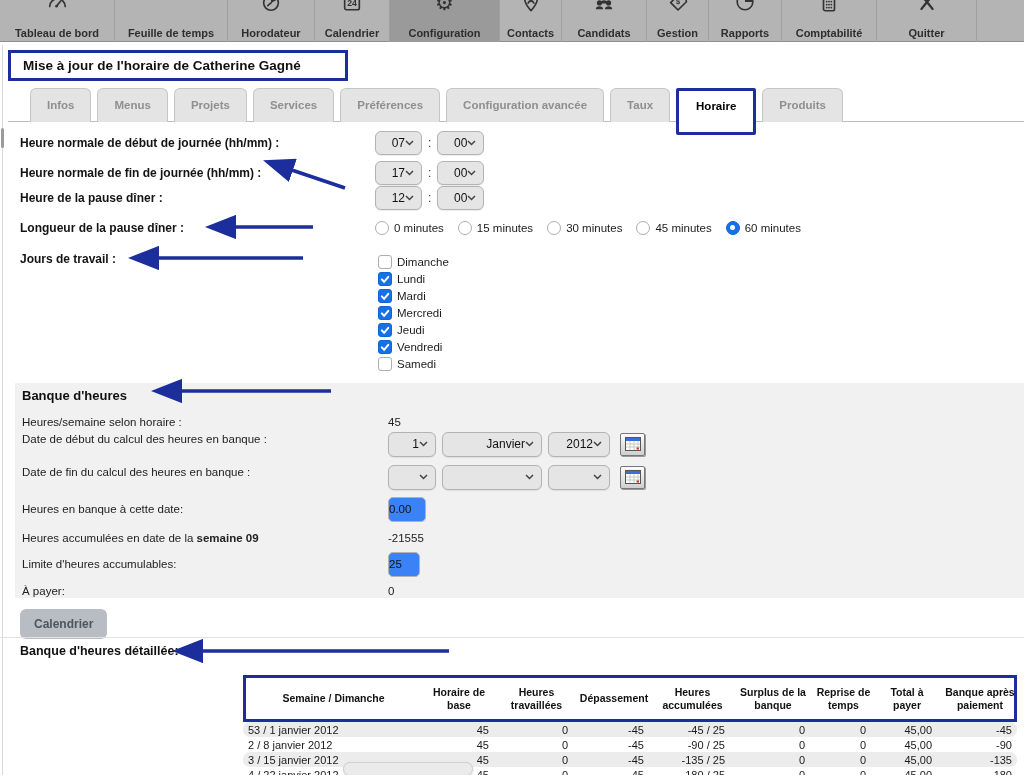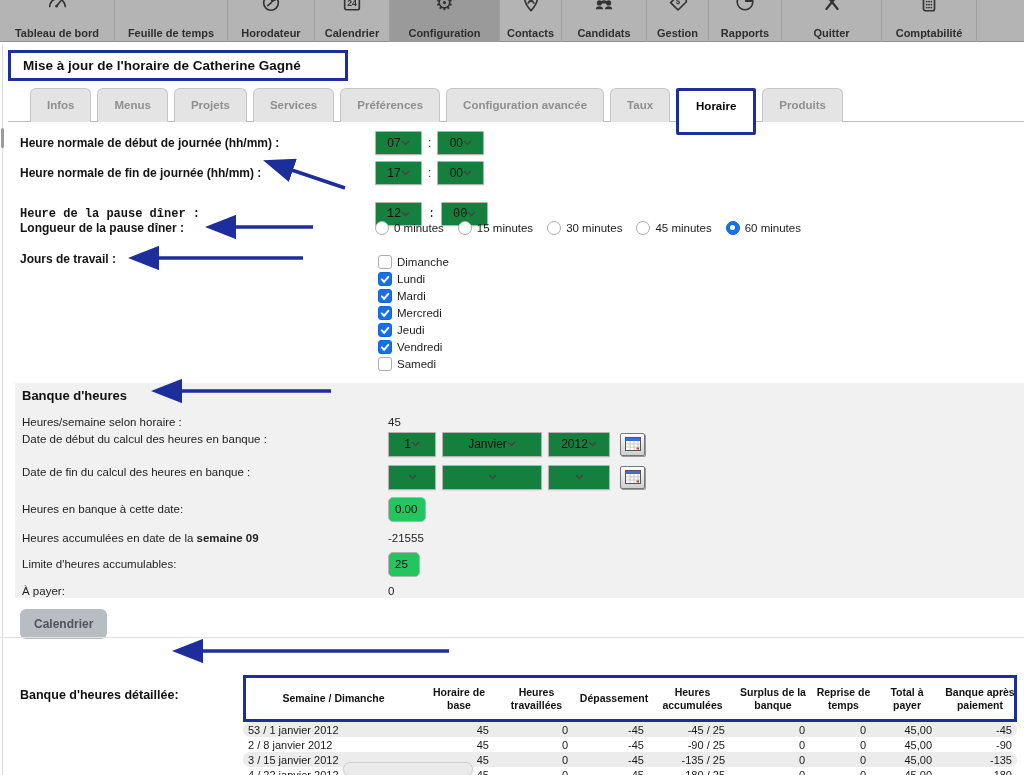--- a/index.html
+++ b/index.html
@@ -34,22 +34,22 @@
   .tab{margin-top:2px;height:34px;line-height:32px;padding:0 16px;background:#e4e4e4;
     border:1px solid #c6c6c6;border-bottom:none;border-radius:6px 6px 0 0;margin-right:6px;
     font-size:11.5px;font-weight:bold;color:#8f8f8f;cursor:pointer;white-space:nowrap;position:relative;z-index:1;}
   .tab.active{background:#fff;color:#000;border:3px solid #1c2d9c;height:47px;line-height:30px;
     z-index:3;padding:0 17px;border-radius:2px;}
 
   
   .frow{position:absolute;left:20px;right:0;display:flex;align-items:center;}
   .flabel{width:355px;font-size:12px;font-weight:bold;color:#141414;flex:0 0 355px;}
   .controls{display:flex;align-items:center;gap:6px;}
-  .sel{display:inline-flex;align-items:center;justify-content:center;height:24px;
-    background:#15803d;border:1px solid #b3b3b3;border-radius:1px;padding:0 7px;font-size:12px;color:#111;
+  .sel{display:inline-flex;align-items:center;justify-content:flex-end;height:24px;
+    background:#e5e5e5;border:1px solid #b3b3b3;border-radius:6px;padding:0 7px;font-size:12px;color:#111;
     box-shadow:0 1px 1px rgba(0,0,0,.08);cursor:pointer;}
   .sel-time{width:47px;}
   .sel-day{width:48px;}
   .sel-month{width:100px;}
   .sel-year{width:62px;}
   .selval{white-space:nowrap;}
   .colon{font-size:12px;color:#333;}
   .radio-wrap,.cb-wrap{display:flex;align-items:center;gap:5px;cursor:pointer;}
   .radio{width:14px;height:14px;border-radius:50%;border:1px solid #adadad;background:#fff;flex:0 0 14px;
     display:flex;align-items:center;justify-content:center;}
@@ -61,31 +61,31 @@
   .optlabel{font-size:11.5px;color:#1c1c1c;white-space:nowrap;}
   .radiogroup{display:flex;gap:14px;align-items:center;}
   .cbcol{position:absolute;left:378px;top:255px;display:flex;flex-direction:column;gap:3px;}
 
   
   .bankpanel{position:absolute;left:15px;right:0;top:383px;height:215px;background:#f1f1f1;}
   .bank-title{position:absolute;left:7px;top:5px;font-size:13px;font-weight:bold;color:#111;}
   .brow{position:absolute;left:7px;right:0;display:flex;align-items:center;}
   .blabel{width:366px;flex:0 0 366px;font-size:11.5px;color:#222;}
   .bval{font-size:11.5px;color:#222;}
-  .tinput{height:25px;border:1px solid #b3b3b3;border-radius:5px;background:#22c55e;font-size:11.5px;
-    color:#111;padding:0 6px;font-family:inherit;box-shadow:inset 0 0 0 rgba(0,0,0,0);}
+  .tinput{height:25px;border:1px solid #b3b3b3;border-radius:5px;background:#3b82f6;font-size:11.5px;
+    color:#111;padding:0 0;font-family:inherit;box-shadow:inset 0 0 0 rgba(0,0,0,0);}
   .cal-btn{width:25px;height:23px;margin-left:4px;border:1px solid #777;border-radius:2px;
     background:linear-gradient(#fdfdfd,#cfcfcf);display:flex;align-items:center;justify-content:center;
     cursor:pointer;box-shadow:1px 1px 0 #999;}
 
   
   .savebtn{position:absolute;left:20px;top:609px;background:#b8bdc3;color:#4e555b;font-weight:bold;
     font-size:12px;border:none;border-radius:6px;padding:8px 14px;cursor:pointer;font-family:inherit;}
   .divider{position:absolute;left:0;right:0;top:637px;height:1px;background:#e2e2e2;}
-  .detail-label{position:absolute;left:20px;top:644px;font-size:12.5px;font-weight:bold;color:#111;margin-top:44px;}
+  .detail-label{position:absolute;left:20px;top:644px;font-size:12.5px;font-weight:bold;color:#111;}
 
   
   .dtable{position:absolute;left:243px;top:675px;width:774px;}
   .thead{display:grid;grid-template-columns:175px 76px 79px 76px 81px 80px 61px 66px 80px;
     border:3px solid #1c2d9c;background:#fff;min-height:47px;align-items:center;}
   .th{font-size:10.5px;font-weight:bold;color:#111;text-align:center;line-height:1.15;padding:2px 3px;}
   .trow{display:grid;grid-template-columns:175px 76px 79px 76px 81px 80px 61px 66px 80px;height:15px;
     align-items:center;border-radius:7px;}
   .trow.stripe{background:#ececec;}
   .td{font-size:11px;color:#1a1a1a;text-align:right;padding:0 5px;white-space:nowrap;overflow:hidden;}
@@ -179,28 +179,20 @@
       <span class="tblabel">Gestion</span>
     </div>
     <div class="tbitem" style="width: 73px;">
       <span class="tbicon">
         <svg width="24" height="22" viewBox="0 0 24 24">
           <circle cx="12" cy="12" r="8.5" stroke="#333" stroke-width="1.8" fill="none" stroke-linecap="round" stroke-linejoin="round"></circle>
           <path d="M12 12V3.5A8.5 8.5 0 0 1 20.5 12z" fill="#333" stroke="none"></path>
         </svg>
       </span>
       <span class="tblabel">Rapports</span>
-    </div>
-    <div class="tbitem" style="width: 100px;">
-      <span class="tbicon">
-        <svg width="22" height="22" viewBox="0 0 24 24">
-          <path d="M6 4.5l12 15M18 4.5l-12 15" stroke="#333" stroke-width="2.6" stroke-linecap="round"></path>
-        </svg>
-      </span>
-      <span class="tblabel">Quitter</span>
     </div>
     <div class="tbitem" style="width: 95px;">
       <span class="tbicon">
         <svg width="22" height="22" viewBox="0 0 24 24">
           <rect x="6" y="2.5" width="12" height="19" rx="2" stroke="#333" stroke-width="1.8" fill="none" stroke-linecap="round" stroke-linejoin="round"></rect>
           <rect x="8.6" y="5" width="6.8" height="3" fill="#333"></rect>
           <g fill="#333">
             <circle cx="9.5" cy="11.5" r="1"></circle>
             <circle cx="12" cy="11.5" r="1"></circle>
             <circle cx="14.5" cy="11.5" r="1"></circle>
@@ -208,20 +200,28 @@
             <circle cx="12" cy="14.8" r="1"></circle>
             <circle cx="14.5" cy="14.8" r="1"></circle>
             <circle cx="9.5" cy="18.1" r="1"></circle>
             <circle cx="12" cy="18.1" r="1"></circle>
             <circle cx="14.5" cy="18.1" r="1"></circle>
           </g>
         </svg>
       </span>
       <span class="tblabel">Comptabilité</span>
     </div>
+    <div class="tbitem" style="width: 100px;">
+      <span class="tbicon">
+        <svg width="22" height="22" viewBox="0 0 24 24">
+          <path d="M6 4.5l12 15M18 4.5l-12 15" stroke="#333" stroke-width="2.6" stroke-linecap="round"></path>
+        </svg>
+      </span>
+      <span class="tblabel">Quitter</span>
+    </div>
     <div class="tbfill"></div>
   </div>
 
 <div class="edge-line"></div>
 <div class="edge-tick"></div>
 
 <div class="titlebox">
   <span>Mise à jour de l'horaire de Catherine Gagné</span>
 </div>
 
@@ -271,21 +271,21 @@
     <span class="colon">:</span>
     <div class="sel sel-time">
       <span class="selval">00</span>
         <svg width="9" height="6">
           <path d="M1 1l3.5 3.5L8 1" stroke="#444" stroke-width="1.5" fill="none"></path>
         </svg>
     </div>
   </div>
 </div>
 
-<div class="frow" style="top:202px;height:24px;font-family:Liberation Mono, monospace;">
+<div class="frow" style="top:186px;height:24px;">
   <div class="flabel">Heure de la pause dîner :</div>
   <div class="controls">
     <div class="sel sel-time">
       <span class="selval">12</span>
         <svg width="9" height="6">
           <path d="M1 1l3.5 3.5L8 1" stroke="#444" stroke-width="1.5" fill="none"></path>
         </svg>
     </div>
     <span class="colon">:</span>
     <div class="sel sel-time">

